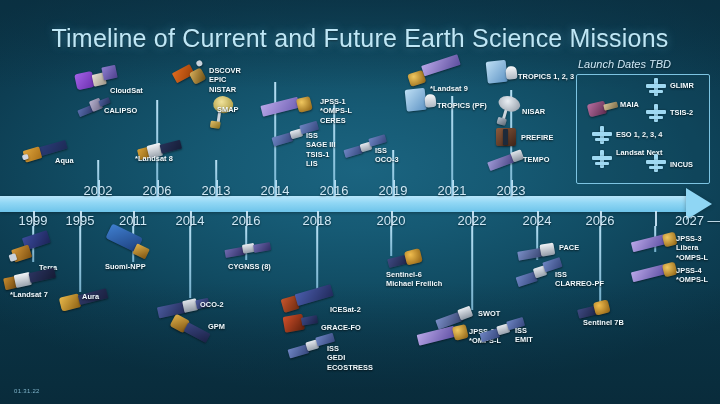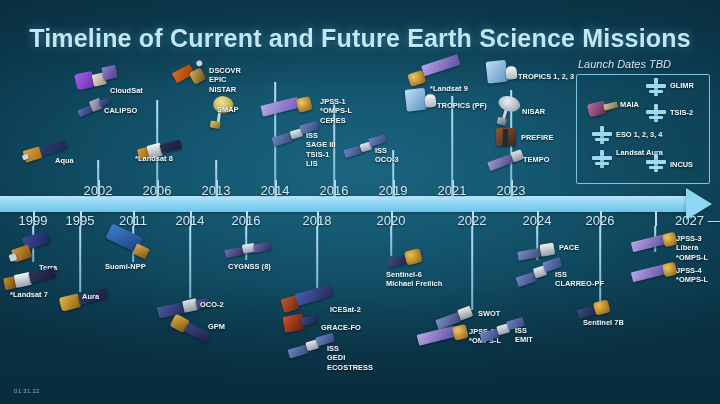--- a/index.html
+++ b/index.html
@@ -15,21 +15,21 @@
   }
   #stage::before{
     content:"";position:absolute;inset:0;
     background:linear-gradient(180deg, rgba(10,45,62,.55) 0%, rgba(0,0,0,0) 22%, rgba(0,0,0,0) 70%, rgba(8,38,52,.6) 100%);
     pointer-events:none;
   }
 
   
   .title{
     position:absolute;left:0;right:0;top:24px;text-align:center;
-    font-size:25px;font-weight:700;letter-spacing:.2px;
+    font-size:25px;font-weight:400;letter-spacing:.2px;
     color:#bfe7f6;
     text-shadow:0 0 10px rgba(120,210,245,.45), 0 1px 2px rgba(0,0,0,.5);
     white-space:nowrap;
   }
 
   
   .axis-band{
     position:absolute;left:0;top:196px;width:690px;height:16px;
     background:linear-gradient(180deg,#b7e6fb 0%,#8fd6f4 45%,#6ec4ea 100%);
     box-shadow:0 1px 3px rgba(0,0,0,.3);
@@ -450,21 +450,21 @@
     <i style="left:0px;top:6px;width:20px;height:4px"></i>
     <i style="left:3px;top:12px;width:14px;height:3px"></i>
   </div>
   <div class="tbd-label" style="left:616px;top:130px">ESO 1, 2, 3, 4</div>
 
   <div class="xsat" style="left:592px;top:150px;width:20px;height:18px">
     <i style="left:8px;top:0px;width:4px;height:18px"></i>
     <i style="left:0px;top:6px;width:20px;height:4px"></i>
     <i style="left:3px;top:12px;width:14px;height:3px"></i>
   </div>
-  <div class="tbd-label" style="left:616px;top:148px">Landsat Aura</div>
+  <div class="tbd-label" style="left:616px;top:148px">Landsat Next</div>
 
   <div class="xsat" style="left:646px;top:154px;width:20px;height:18px">
     <i style="left:8px;top:0px;width:4px;height:18px"></i>
     <i style="left:0px;top:6px;width:20px;height:4px"></i>
     <i style="left:3px;top:12px;width:14px;height:3px"></i>
   </div>
   <div class="tbd-label" style="left:670px;top:160px">INCUS</div>
 
   <div class="datestamp">01.31.22</div>
 

